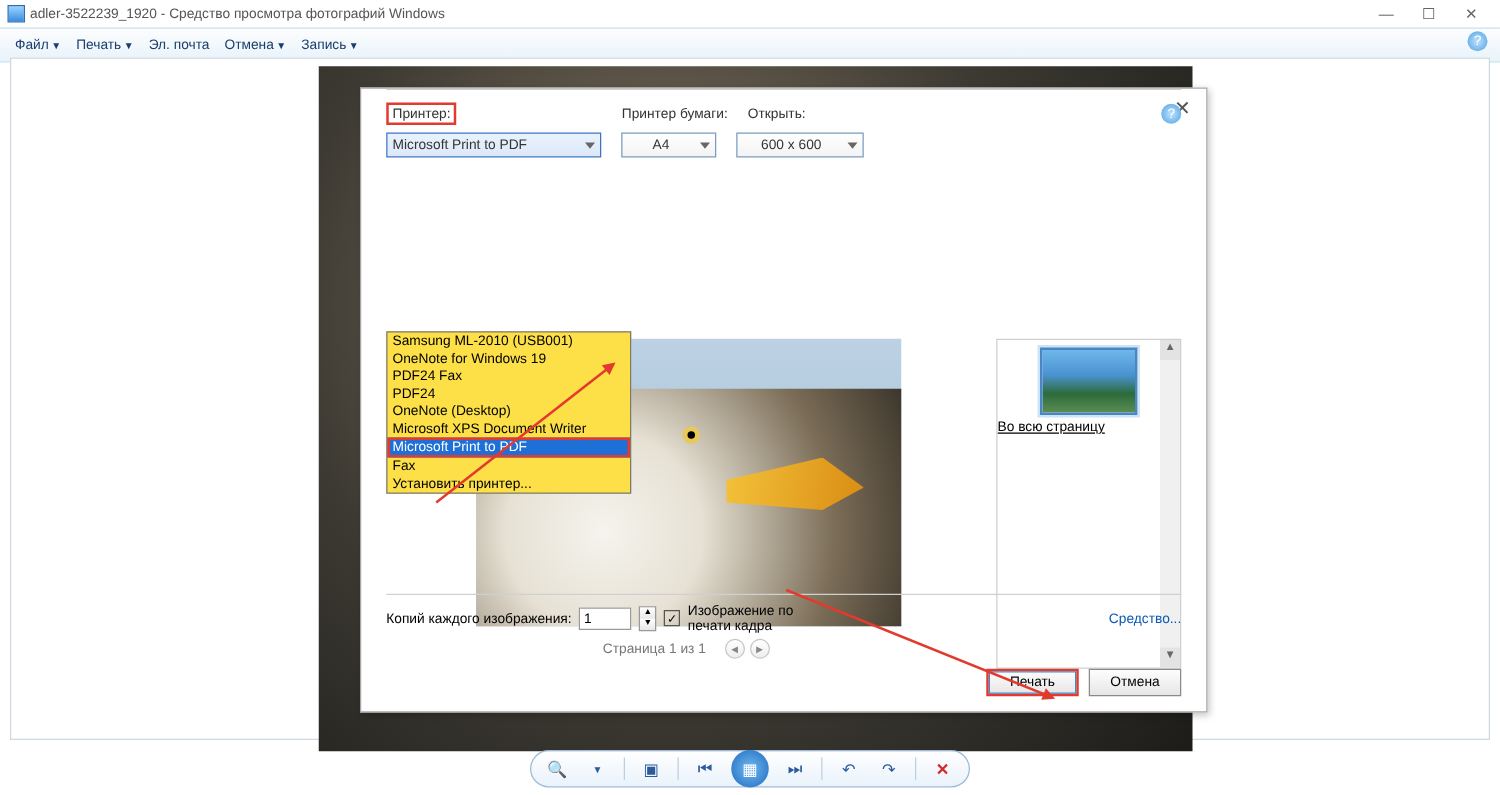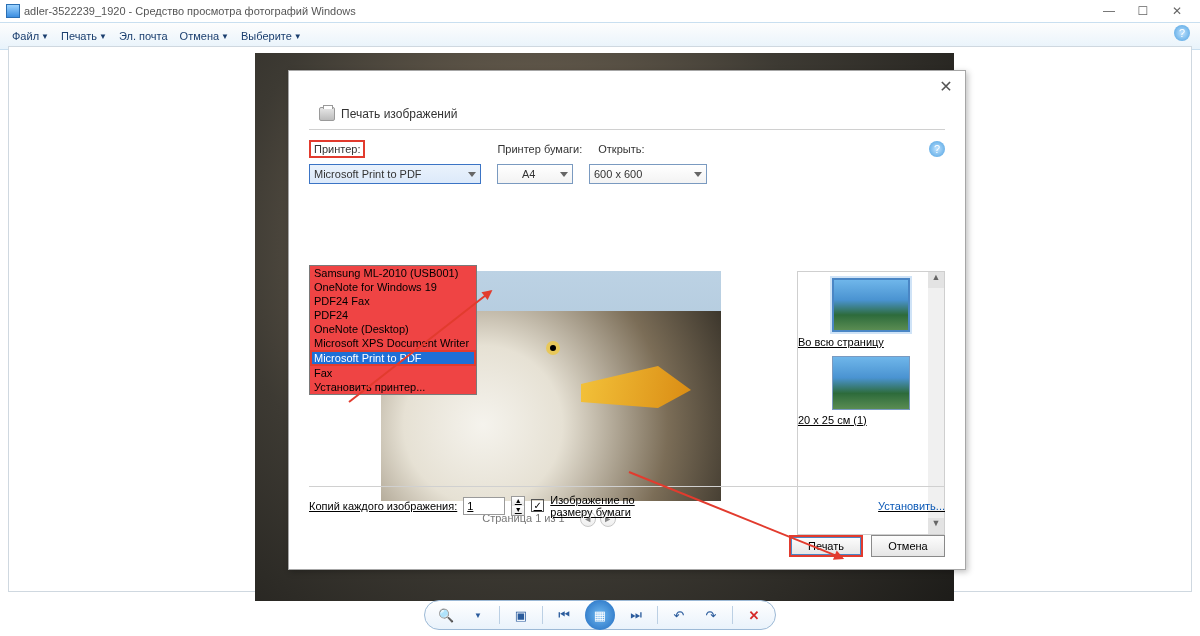--- a/index.html
+++ b/index.html
@@ -31,25 +31,25 @@
 
 .dlg-title2 { padding: 12px 0 14px 38px; font-size: 13px; color: #003a7a; }
 .dlg-sep { height: 1px; background: #d0d0d0; margin: 0 20px; }
 
 .dlg-row { display: flex; align-items: center; gap: 16px; padding: 10px 20px 4px 20px; font-size: 11px; color: #333; position: relative; }
 .lbl-printer { border: 2px solid #e23b2e; padding: 1px 3px; margin-right: -8px; }
 .combo { height: 20px; border: 1px solid #7a9ac0; background: #fff; font-size: 11px; padding: 0 18px 0 4px; position: relative; display: inline-flex; align-items: center; background-image: linear-gradient(#fff,#f3f3f3); }
 .combo::after { content: ""; position: absolute; right: 4px; top: 7px; border-left: 4px solid transparent; border-right: 4px solid transparent; border-top: 5px solid #666; }
 .combo.printer { width: 172px; border: 1px solid #3b74c5; background: linear-gradient(#eaf2fc,#dce9fa); }
 .combo.paper { width: 76px; padding-left: 24px; }
-.combo.quality { width: 118px; }
+.combo.quality { width: 102px; justify-content: center; }
 .help2 { width: 16px; height: 16px; border-radius: 50%; background: radial-gradient(#bfe3ff,#4b9fe0); color: #fff; font-size: 11px; text-align: center; line-height: 16px; position: absolute; right: 20px; }
 
 
-.dropdown { position: absolute; left: 20px; top: 194px; width: 168px; background: #ef4444; border: 1px solid #7a7a7a; font-size: 11px; z-index: 10; }
+.dropdown { position: absolute; left: 20px; top: 194px; width: 196px; background: #fde047; border: 1px solid #7a7a7a; font-size: 11px; z-index: 10; }
 .dropdown .opt { padding: 1px 4px; white-space: nowrap; }
 .dropdown .opt.sel { background: #1e6fd6; color: #fff; border: 2px solid #e23b2e; padding: 0 2px; }
 
 
 .preview { position: absolute; left: 20px; top: 200px; width: 480px; height: 264px; }
 .preview-img { position: absolute; left: 72px; top: 0; width: 340px; height: 230px; }
 .preview-img .sky { position:absolute; inset:0; background: linear-gradient(#bcd2e4,#9fb9cf); }
 .preview-img .feathers { position:absolute; left:0; right:0; top:40px; bottom:0; background: radial-gradient(circle at 30% 60%, #f5f3ed 0%, #e6e1d4 30%, #7b6d57 70%, #3c362c 100%); }
 .preview-img .beak { position:absolute; left:200px; top:95px; width:110px; height:60px; background: linear-gradient(100deg,#f3c23a,#d98a12); clip-path: polygon(0 30%, 70% 0, 100% 40%, 70% 70%, 0 60%); }
 .preview-img .eye { position:absolute; left:165px; top:70px; width:14px; height:14px; background:#e8c85a; border-radius:50%; }
@@ -64,21 +64,21 @@
 .layouts .scroll { position: absolute; right: 0; top: 0; bottom: 0; width: 16px; background: #f0f0f0; }
 .layouts .scroll .up, .layouts .scroll .dn { height: 16px; text-align: center; font-size: 9px; color: #666; background: #e3e3e3; }
 .layouts .scroll .dn { position: absolute; bottom: 0; left:0; right:0;}
 .layout-item { text-align: left; font-size: 11px; padding: 6px 0 2px; text-decoration: underline; }
 .thumb { width: 78px; height: 54px; margin: 0 auto 4px; border: 1px solid #7a9ac0; background: linear-gradient(#6fb6ea 0%, #4a93d1 40%, #2d6b3b 70%, #5a8c52 100%); position: relative; }
 .thumb.sel { border: 2px solid #4a86c5; box-shadow: 0 0 0 2px #cfe3f7; }
 .thumb.double { display:flex; gap:2px; width:84px; }
 .thumb.double .half{ flex:1; background: linear-gradient(#6fb6ea 0%, #4a93d1 50%, #3a7a44 100%); }
 
 
-.copies { position: absolute; left: 20px; right: 20px; bottom: 53px; height: 30px; border-top: 1px solid #d0d0d0; display: flex; align-items: center; gap: 6px; font-size: 11px; padding-top: 8px; text-decoration: underline; }
+.copies { position: absolute; left: 20px; right: 20px; bottom: 64px; height: 30px; border-top: 1px solid #d0d0d0; display: flex; align-items: center; gap: 6px; font-size: 11px; padding-top: 8px; }
 .copies input[type=text] { width: 42px; height: 18px; border: 1px solid #9a9a9a; font-size: 11px; padding: 0 3px; }
 .copies .spin { width: 14px; height: 20px; display: inline-flex; flex-direction: column; border: 1px solid #9a9a9a; }
 .copies .spin span { flex:1; font-size:7px; text-align:center; line-height:8px; background: linear-gradient(#fff,#e8e8e8); }
 .copies .cb { width: 13px; height: 13px; border: 1px solid #555; display: inline-flex; align-items: center; justify-content: center; font-size: 10px; }
 .copies .link { color: #0a58b6; margin-left: auto; cursor: pointer; }
 
 
 .dlg-btns { position: absolute; right: 20px; bottom: 12px; display: flex; gap: 8px; }
 .btn { min-width: 74px; height: 22px; border: 1px solid #8a8a8a; background: linear-gradient(#fdfdfd,#e6e6e6); font-size: 11px; display: inline-flex; align-items: center; justify-content: center; }
 .btn.primary { border: 2px solid #e23b2e; outline: 1px solid #4a86c5; outline-offset: -3px; }
@@ -119,37 +119,33 @@
       <span class="chev">▼</span>
     </span>
   <span class="mi">
       <span>Эл. почта</span>
     </span>
   <span class="mi">
       <span>Отмена</span>
       <span class="chev">▼</span>
     </span>
   <span class="mi">
-      <span>Выберите</span>
+      <span>Запись</span>
       <span class="chev">▼</span>
     </span>
   <span class="help">?</span>
 </div>
 
 <div class="viewer">
   <div class="photo-bg"></div>
 </div>
 
 <div class="dialog">
   <div class="dlg-close">✕</div>
 
-  <div class="dlg-head">
-    <span class="picon"></span>
-    <span>Печать изображений</span>
-  </div>
 
   <div class="dlg-sep"></div>
 
   <div class="dlg-row">
     <span class="lbl-printer">Принтер:</span>
     <span style="width:108px"></span>
     <span>Принтер бумаги:</span>
     <span>Открыть:</span>
     <span class="help2">?</span>
   </div>
@@ -195,36 +191,32 @@
 
   <div class="layouts">
     <div class="scroll">
         <div class="up">▲</div>
         <div class="dn">▼</div>
       </div>
     <div class="layout-item">
       <div class="thumb sel"></div>
       <span>Во всю страницу</span>
     </div>
-    <div class="layout-item">
-      <div class="thumb"></div>
-      <span>20 x 25 см (1)</span>
-    </div>
   </div>
 
   <div class="copies">
     <span>Копий каждого изображения:</span>
     <input type="text" value="1" style="">
     <span class="spin">
         <span>▲</span>
         <span>▼</span>
       </span>
     <span class="cb">✓</span>
-    <span style="max-width:110px">Изображение по размеру бумаги</span>
-    <span class="link">Установить...</span>
+    <span style="max-width:110px">Изображение по печати кадра</span>
+    <span class="link">Средство...</span>
   </div>
 
   <div class="dlg-btns">
     <span class="btn primary">Печать</span>
     <span class="btn">Отмена</span>
   </div>
 
   <div class="arrow" style="left:60px; top:330px; width:180px; transform:rotate(-38deg);"></div>
   <div class="arrow" style="left:340px; top:400px; width:230px; transform:rotate(22deg);"></div>
 </div>

